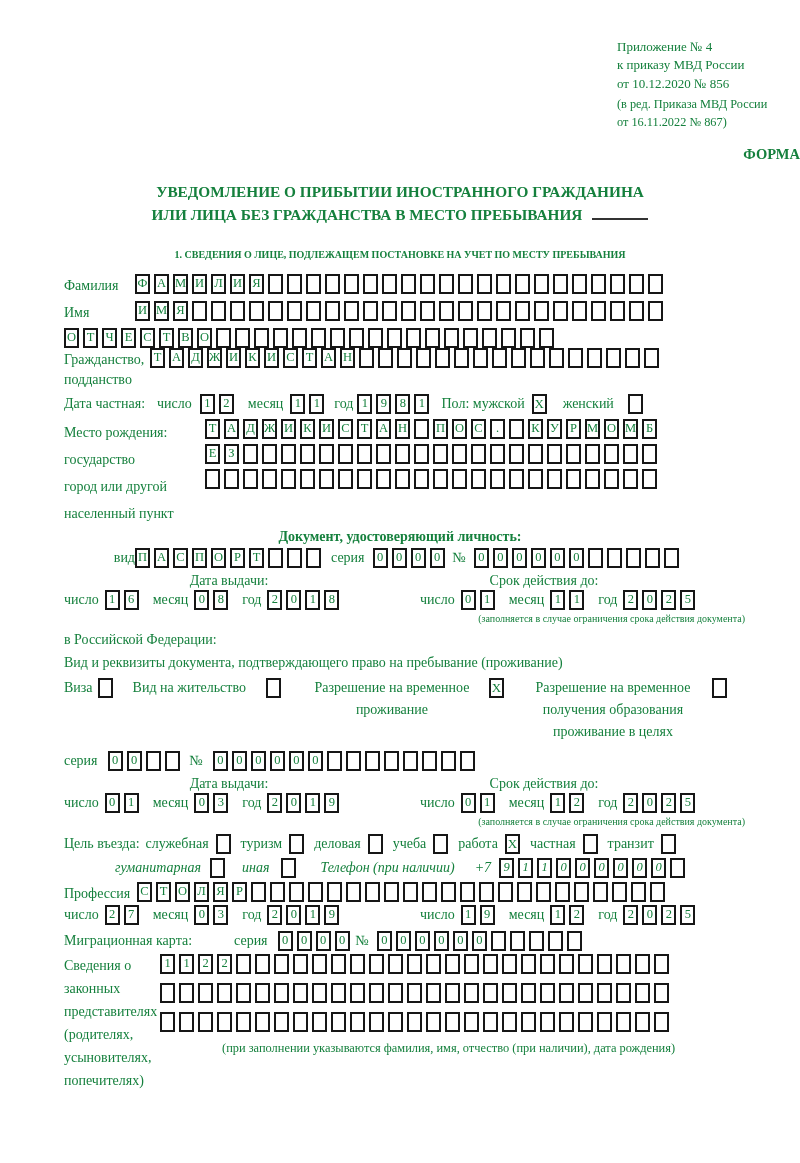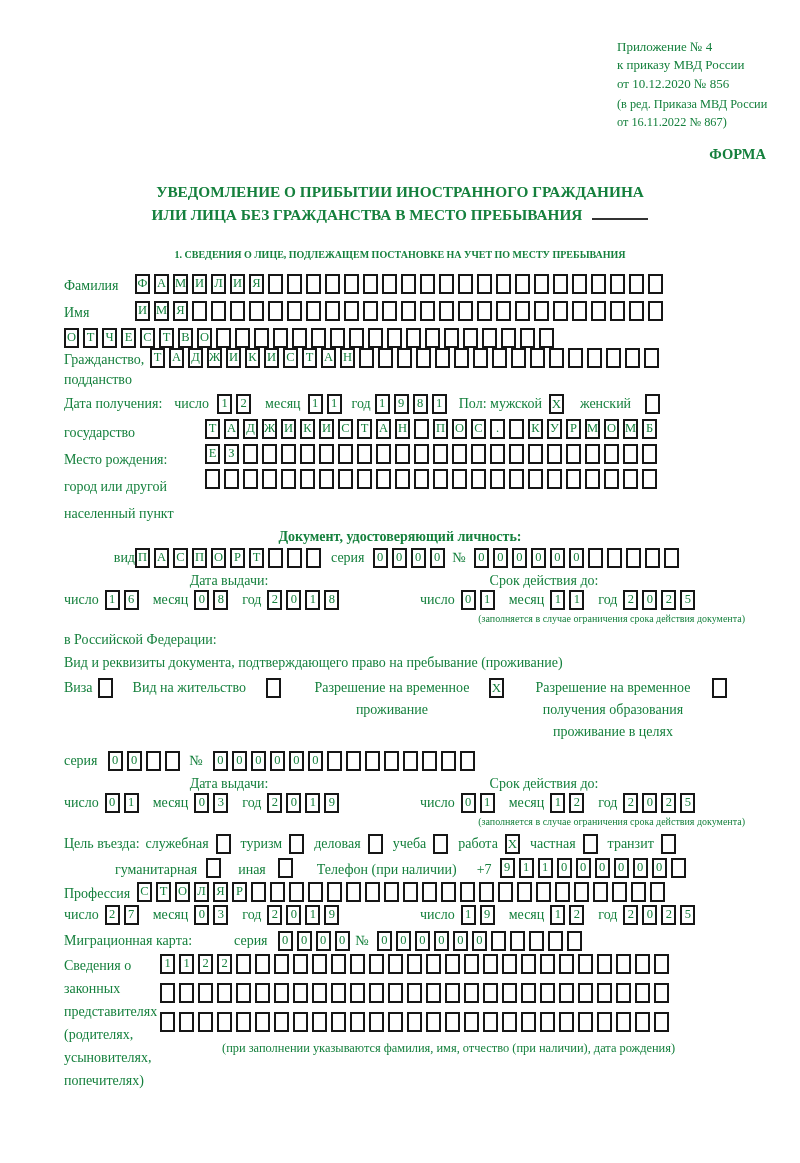--- a/index.html
+++ b/index.html
@@ -9,21 +9,21 @@
     width: 800px; height: 1163px;
     background: #fff;
     color: #15803d;
     font-family: "Liberation Serif", "DejaVu Serif", serif;
     font-size: 14px;
     overflow: hidden;
   }
   
   .hdr { margin-left: 617px; padding-top: 38px; font-size: 13px; line-height: 1.42; }
   .hdr .sub { font-size: 12.3px; margin-top: 3px; line-height: 1.4; }
-  .forma { text-align: right; padding-right: 34px; margin-top: 15px; font-weight: 700; font-size: 14.5px; }
+  .forma { text-align: right; margin-top: 15px; font-weight: 700; font-size: 14.5px; }
   
   .title { margin-top: 18px; text-align: center; font-weight: 700; font-size: 15.3px; line-height: 1.5; }
   .blankline { display: inline-block; width: 56px; height: 12px; border-bottom: 2.5px solid #333; margin-left: 10px; }
   .sect { margin-top: 22px; text-align: center; font-weight: 700; font-size: 10px; }
   
   .frow { display: flex; align-items: flex-start; margin: 5px 0 0 64px; }
   .flabel { font-size: 14px; line-height: 20px; padding-top: 2px; flex: none; }
   .cells { display: flex; flex: none; }
   .cell {
     width: 15px; height: 20px; flex: none;
@@ -54,21 +54,21 @@
   .note-r { text-align: right; padding-right: 55px; margin-top: 1px; font-size: 10px; line-height: 15px; }
   .plain { margin: 6px 0 0 64px; font-size: 14px; line-height: 17px; }
   
   .visa-row { display: flex; align-items: flex-start; margin: 6px 0 0 64px; line-height: 22px; }
   .opt2 { text-align: center; width: 178px; }
   .opt3 { text-align: center; width: 182px; }
   .visa-row .cbox { margin-top: 1px; }
   
   .purp { display: flex; align-items: center; margin: 5px 0 0 64px; }
   .purp .cbox { margin: 0 10px 0 7px; }
-  .hum { display: flex; align-items: flex-end; margin: 4px 0 0 115px; }
+  .hum { display: flex; align-items: center; margin: 4px 0 0 115px; font-style: italic; }
   
   .rep { display: flex; align-items: flex-start; margin: 3px 0 0 64px; }
   .rep-labels { width: 96px; line-height: 23px; font-size: 14px; flex: none; }
   .rep-rows .cells { margin-bottom: 9px; }
   .rep-note { font-size: 12.4px; margin: 2px 0 0 62px; line-height: 15px; }
 </style>
 </head>
 <body>
 
 <div class="page">
@@ -220,21 +220,21 @@
         <span class="cell"></span>
         <span class="cell"></span>
         <span class="cell"></span>
         <span class="cell"></span>
         <span class="cell"></span>
         <span class="cell"></span>
       </span>
   </div>
 
   <div class="frow vcenter" style="margin-top:4px;">
-    <span class="lbl" style="margin-right:12px;">Дата получения:</span>
+    <span class="lbl" style="margin-right:12px;">Дата частная:</span>
     <span class="lbl" style="margin-right:8px;">число</span>
     <span class="cells" style="margin-right:10px;">
         <span class="cell">1</span>
         <span class="cell">2</span>
       </span>
     <span class="lbl" style="margin-right:7px;">месяц</span>
     <span class="cells" style="margin-right:6px;">
         <span class="cell">1</span>
         <span class="cell">1</span>
       </span>
@@ -246,22 +246,22 @@
         <span class="cell">1</span>
       </span>
     <span class="lbl" style="margin-right:7px;">Пол: мужской</span>
     <span class="cbox" style="margin-right:16px;">X</span>
     <span class="lbl" style="margin-right:14px;">женский</span>
     <span class="cbox"></span>
   </div>
 
   <div class="frow">
     <span class="flabel" style="width:141px; line-height:27px; padding-top:0;">
+      <span style="display:block;">Место рождения:</span>
       <span style="display:block;">государство</span>
-      <span style="display:block;">Место рождения:</span>
       <span style="display:block;">город или другой</span>
       <span style="display:block;">населенный пункт</span>
     </span>
     <span>
       <span class="cells" style="margin-bottom:5px;">
           <span class="cell">Т</span>
           <span class="cell">А</span>
           <span class="cell">Д</span>
           <span class="cell">Ж</span>
           <span class="cell">И</span>

